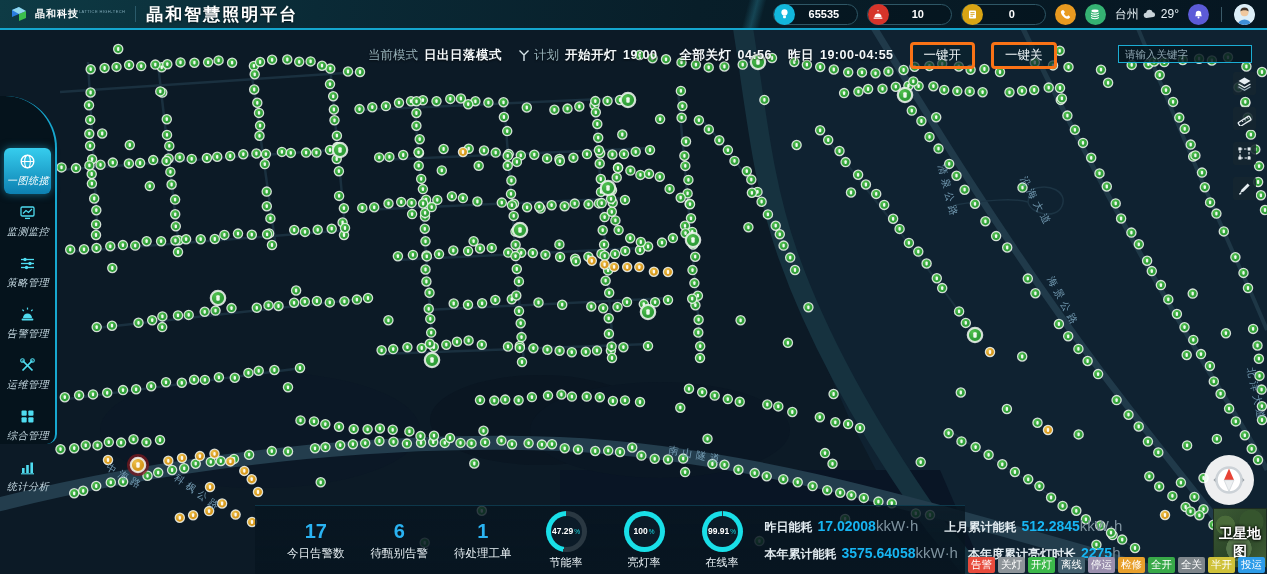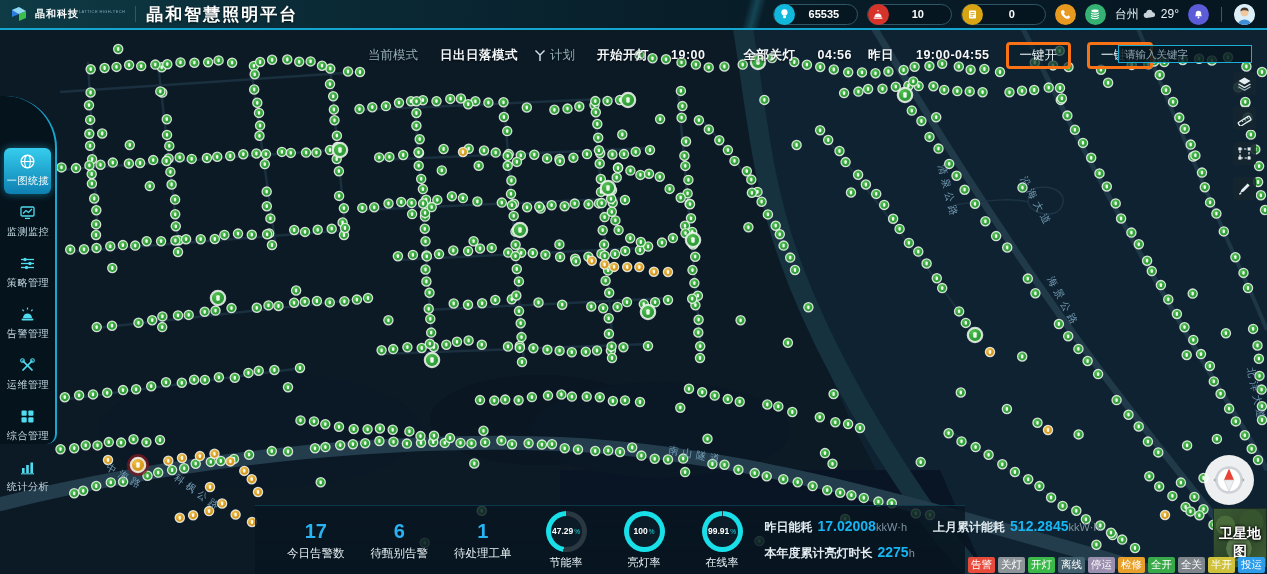--- a/index.html
+++ b/index.html
@@ -24,38 +24,38 @@
   .pill .cnum { color:#fff; font-size:11px; font-weight:bold; text-align:center; min-width:58px; }
   .cicon { width:21px; height:21px; border-radius:50%; display:flex; align-items:center; justify-content:center; flex:0 0 auto; }
   .weather { display:flex; align-items:center; gap:4px; color:#e8f2f6; font-size:12px; }
   .hdr-div { width:1px; height:15px; background:#3a5a68; margin:0 3px; }
   .avatar { width:21px; height:21px; border-radius:50%; background:#dceef8; overflow:hidden; display:flex; align-items:center; justify-content:center; }
 
   
   .control-bar { position:absolute; left:368px; top:42px; height:26px; z-index:20;
     display:flex; align-items:center; gap:16px; font-size:12.5px; }
   .cb-muted { color:#97b2ba; }
-  .cb-strong { color:#f4f8fa; font-weight:bold; margin-left:22px; letter-spacing:.5px; }
+  .cb-strong { color:#f4f8fa; font-weight:bold; margin-left:6px; letter-spacing:.5px; }
   .cb-group { display:flex; align-items:center; text-shadow:0 1px 2px rgba(0,0,0,.7); }
   .cb-btn { border:3px solid #f97316; background:rgba(10,34,46,.68); color:#f0f6f8; font-size:12.5px;
     padding:2px 11px; border-radius:4px; cursor:pointer; font-family:inherit; }
 
   
   .search-box { position:absolute; right:15px; top:44px; z-index:20; }
   .search-box input { width:134px; height:18px; background:rgba(6,22,32,.85); border:1px solid #1badd4;
     color:#d6e4ea; font-size:10.5px; padding:0 6px; outline:none; font-family:inherit; }
   .search-box input::placeholder { color:#8fa6b2; }
   .map-tools { position:absolute; right:11px; top:72px; z-index:20; display:flex; flex-direction:column; gap:12px; }
   .tool-btn { width:23px; height:23px; background:rgba(22,38,48,.88); border-radius:3px;
     display:flex; align-items:center; justify-content:center; cursor:pointer; }
 
   
   .sidebar { position:absolute; left:0; top:96px; width:57px; height:348px; z-index:40;
     background:rgba(5,19,28,.94); border-right:2px solid #17a8d0;
-    border-radius:0 52px 10px 0; padding-top:52px; }
+    border-radius:0 52px 10px 0; padding-top:52px;font-style:italic; }
   .side-item { display:flex; flex-direction:column; align-items:center; gap:3px; padding:5px 0 6px;
     margin:0 4px 5px; color:#c7dbe4; font-size:11px; cursor:pointer; border-radius:6px; }
   .side-item .lbl { letter-spacing:.5px; transform:scale(.92); white-space:nowrap; }
   .side-item.active { background:linear-gradient(180deg,#36cdee 0%,#0d80b1 100%); color:#fff;
     box-shadow:0 0 8px rgba(40,190,230,.5); }
 
   
   .bottom-bar { position:absolute; left:255px; bottom:0; width:710px; height:69px; z-index:30;
     background:linear-gradient(180deg,rgba(7,21,32,.80),rgba(7,21,32,.93));
     border-top:1px solid rgba(30,160,200,.25); display:flex; align-items:center; }
@@ -69,21 +69,21 @@
   .ring-block { display:flex; flex-direction:column; align-items:center; }
   .ring { width:41px; height:41px; border-radius:50%; display:flex; align-items:center; justify-content:center; }
   .ring-inner { width:31px; height:31px; border-radius:50%; background:#0b1b28; display:flex; align-items:center; justify-content:center; }
   .ring-val { color:#fff; font-size:8.5px; font-weight:bold; }
   .ring-unit { color:#19dfe8; font-size:6.5px; margin-left:1px; }
   .ring-label { color:#eaf2f6; font-size:11px; margin-top:3px; white-space:nowrap; }
   .energy { margin-left:22px; display:flex; flex-direction:column; gap:8px; font-size:12px; white-space:nowrap; }
   .energy-row { display:flex; gap:26px; }
   .e-item .elab { color:#e2ebf0; font-weight:bold; }
   .e-item .eval { color:#17b5f2; font-weight:bold; font-size:14px; margin-left:5px; }
-  .e-item .eunit { color:#7e929e; font-size:11px; }
+  .e-item .eunit { color:#7e929e; font-size:15px; }
 
   
   #mapsvg { position:absolute; inset:0; z-index:1; }
   #road-labels { position:absolute; inset:0; z-index:2; pointer-events:none; }
   .road-label { position:absolute; color:#7ea8c0; font-size:10px; letter-spacing:4px; opacity:.9; white-space:nowrap; }
   .compass { position:absolute; left:1203px; top:454px; z-index:25; cursor:pointer; }
   .sat-thumb { position:absolute; right:0; bottom:6px; width:54px; height:60px; z-index:26; cursor:pointer;
     border:1px solid #1c2c20;
     background:
       radial-gradient(circle at 22% 28%, #4a6b3a 0 16%, transparent 17%),
@@ -3554,20 +3554,21 @@
           </div>
         <div class="ring-label">在线率</div>
       </div>
     </div>
     <div class="energy">
       <div class="energy-row">
         <span class="e-item"><span class="elab">昨日能耗</span><span class="eval">17.02008</span><span class="eunit">kkW·h</span></span>
         <span class="e-item"><span class="elab">上月累计能耗</span><span class="eval">512.2845</span><span class="eunit">kkW·h</span></span>
       </div>
       <div class="energy-row" style="gap:10px">
+        <span class="e-item"><span class="elab">本年累计能耗</span><span class="eval">3575.64058</span><span class="eunit">kkW·h</span></span>
         <span class="e-item"><span class="elab">本年度累计亮灯时长</span><span class="eval">2275</span><span class="eunit">h</span></span>
       </div>
     </div>
   </div>
 
   <div class="compass">
     <svg width="52" height="52" viewBox="0 0 52 52">
       <circle cx="26" cy="26" r="25" fill="#fff" opacity="0.93"></circle>
       <path d="M17,21 l-5,5 5,5" fill="none" stroke="#9aa2a8" stroke-width="2.2"></path>
       <path d="M35,21 l5,5 -5,5" fill="none" stroke="#9aa2a8" stroke-width="2.2"></path>

